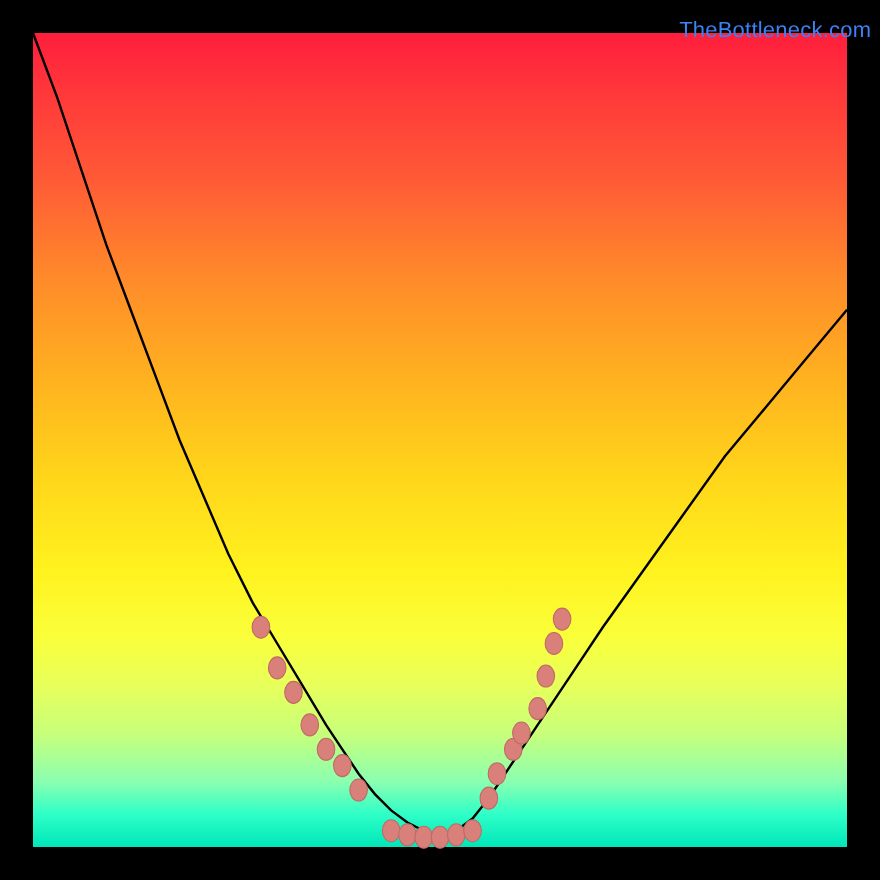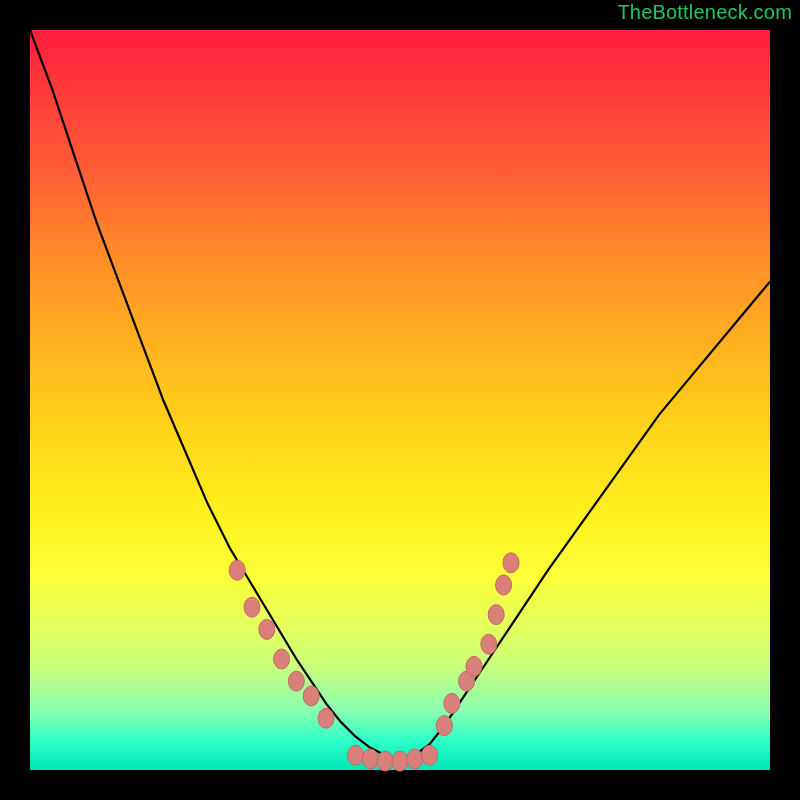--- a/index.html
+++ b/index.html
@@ -38,23 +38,23 @@
       #faff3a 74%,
       #e8ff5a 80%,
       #c8ff7a 86%,
       #8affb0 92%,
       #2effc8 96%,
       #00e6b8 100%
     );
   }
   .watermark {
     position: absolute;
-    top: 1px;
+    top: 17px;
     right: 8px;
-    color: #22c55e;
+    color: #3b82f6;
     font-size: 20px;
     letter-spacing: 0.2px;
     user-select: none;
   }
   svg.overlay {
     position: absolute;
     top: 30px;
     left: 30px;
     width: 740px;
     height: 740px;

